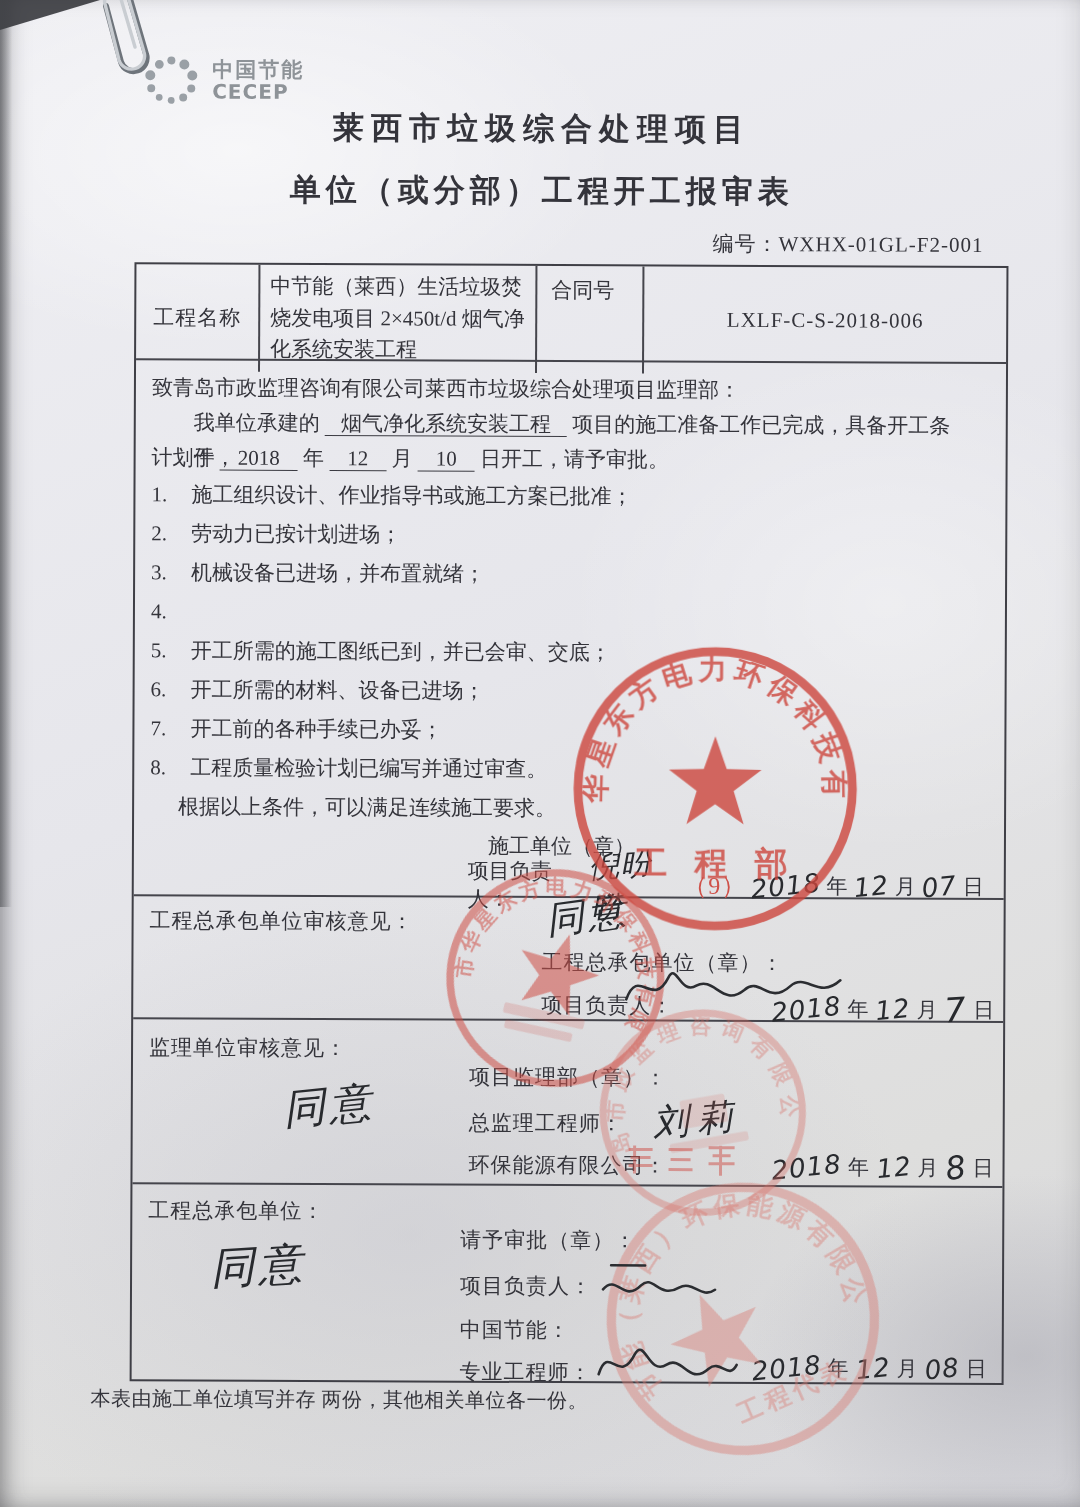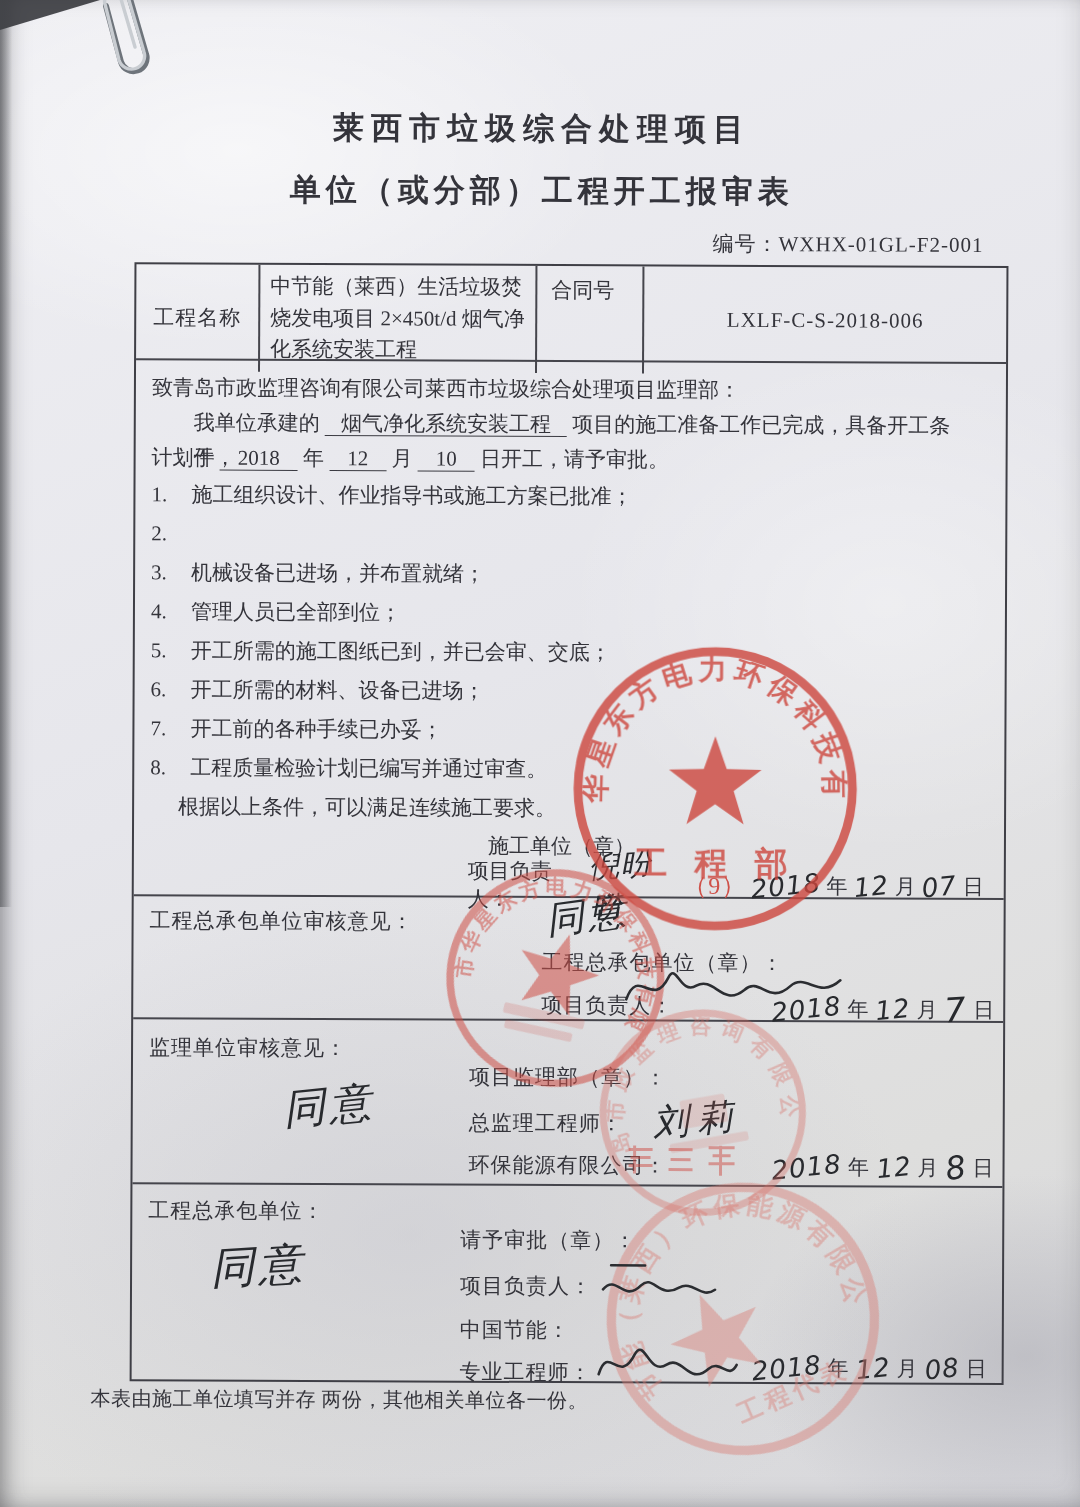--- a/index.html
+++ b/index.html
@@ -94,20 +94,40 @@
   <div class="corner-dark"></div>
   <div class="edge-left"></div>
 
   <svg class="scribble" style="left:100px;top:-8px;" width="90" height="110" viewBox="0 0 90 110">
     <path d="M28,0 L46,62 a13,13 0 0 1 -25,8 L6,14" fill="none" stroke="#6e747b" stroke-width="6" stroke-linecap="round"></path>
     <path d="M26,-2 L44,60 a13,13 0 0 1 -25,8 L5,12 a8,8 0 0 1 16,-5 l14,48" fill="none" stroke="#c9cdd2" stroke-width="3.4" stroke-linecap="round"></path>
   </svg>
 
   <div class="doc">
 
+    <div class="logo">
+      <svg width="62" height="52" viewBox="0 0 62 52">
+        <g fill="#9aa0a6">
+          <circle cx="31" cy="6" r="4"></circle>
+            <circle cx="44" cy="10" r="5"></circle>
+          <circle cx="52" cy="21" r="5"></circle>
+            <circle cx="51" cy="34" r="4"></circle>
+          <circle cx="43" cy="43" r="4"></circle>
+            <circle cx="31" cy="46" r="3.4"></circle>
+          <circle cx="19" cy="43" r="3.4"></circle>
+            <circle cx="11" cy="34" r="4"></circle>
+          <circle cx="10" cy="21" r="5"></circle>
+            <circle cx="19" cy="10" r="4.4"></circle>
+        </g>
+      </svg>
+      <div class="logo-text">
+        <div class="logo-cn">中国节能</div>
+        <div class="logo-en">CECEP</div>
+      </div>
+    </div>
 
     <div class="title1">莱西市垃圾综合处理项目</div>
     <div class="title2">单位（或分部）工程开工报审表</div>
     <div class="docno"><span>编号：</span><span>WXHX-01GL-F2-001</span></div>
 
     <div class="formtable">
 
       <div class="row-head">
         <div class="cell c1">工程名称</div>
         <div class="cell c2">中节能（莱西）生活垃圾焚烧发电项目 2×450t/d 烟气净化系统安装工程</div>
@@ -131,28 +151,28 @@
           <span class="ul-num">10</span>
           <span>日开工，请予审批。</span>
         </div>
 
         <div class="item">
             <span class="no">1.</span>
             <span>施工组织设计、作业指导书或施工方案已批准；</span>
           </div>
         <div class="item">
             <span class="no">2.</span>
+            <span>劳动力已按计划进场；</span>
           </div>
         <div class="item">
             <span class="no">3.</span>
             <span>机械设备已进场，并布置就绪；</span>
           </div>
         <div class="item">
             <span class="no">4.</span>
-            <span>管理人员已全部到位；</span>
           </div>
         <div class="item">
             <span class="no">5.</span>
             <span>开工所需的施工图纸已到，并已会审、交底；</span>
           </div>
         <div class="item">
             <span class="no">6.</span>
             <span>开工所需的材料、设备已进场；</span>
           </div>
         <div class="item">

